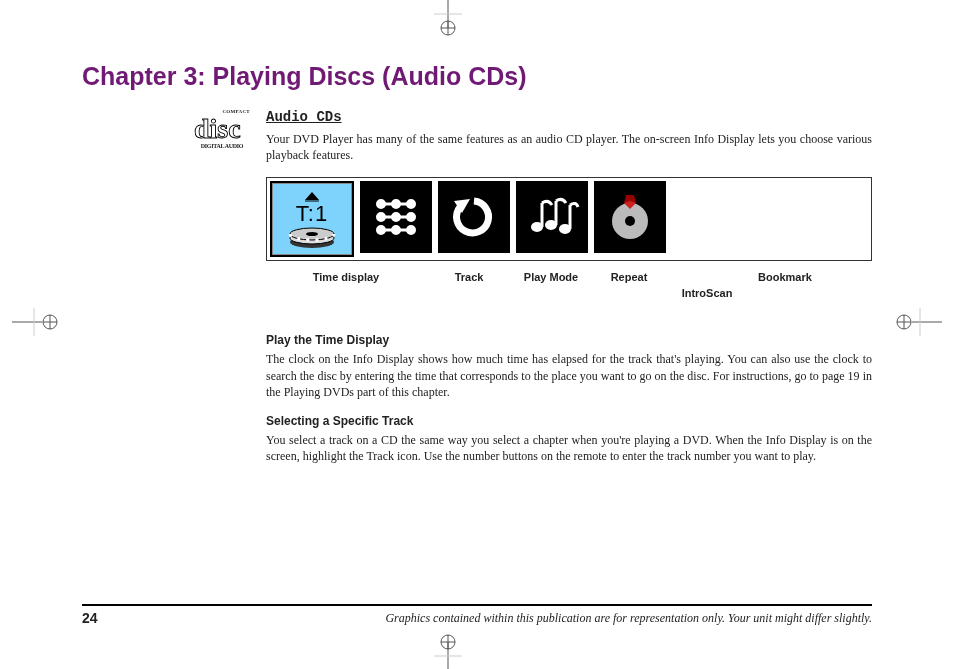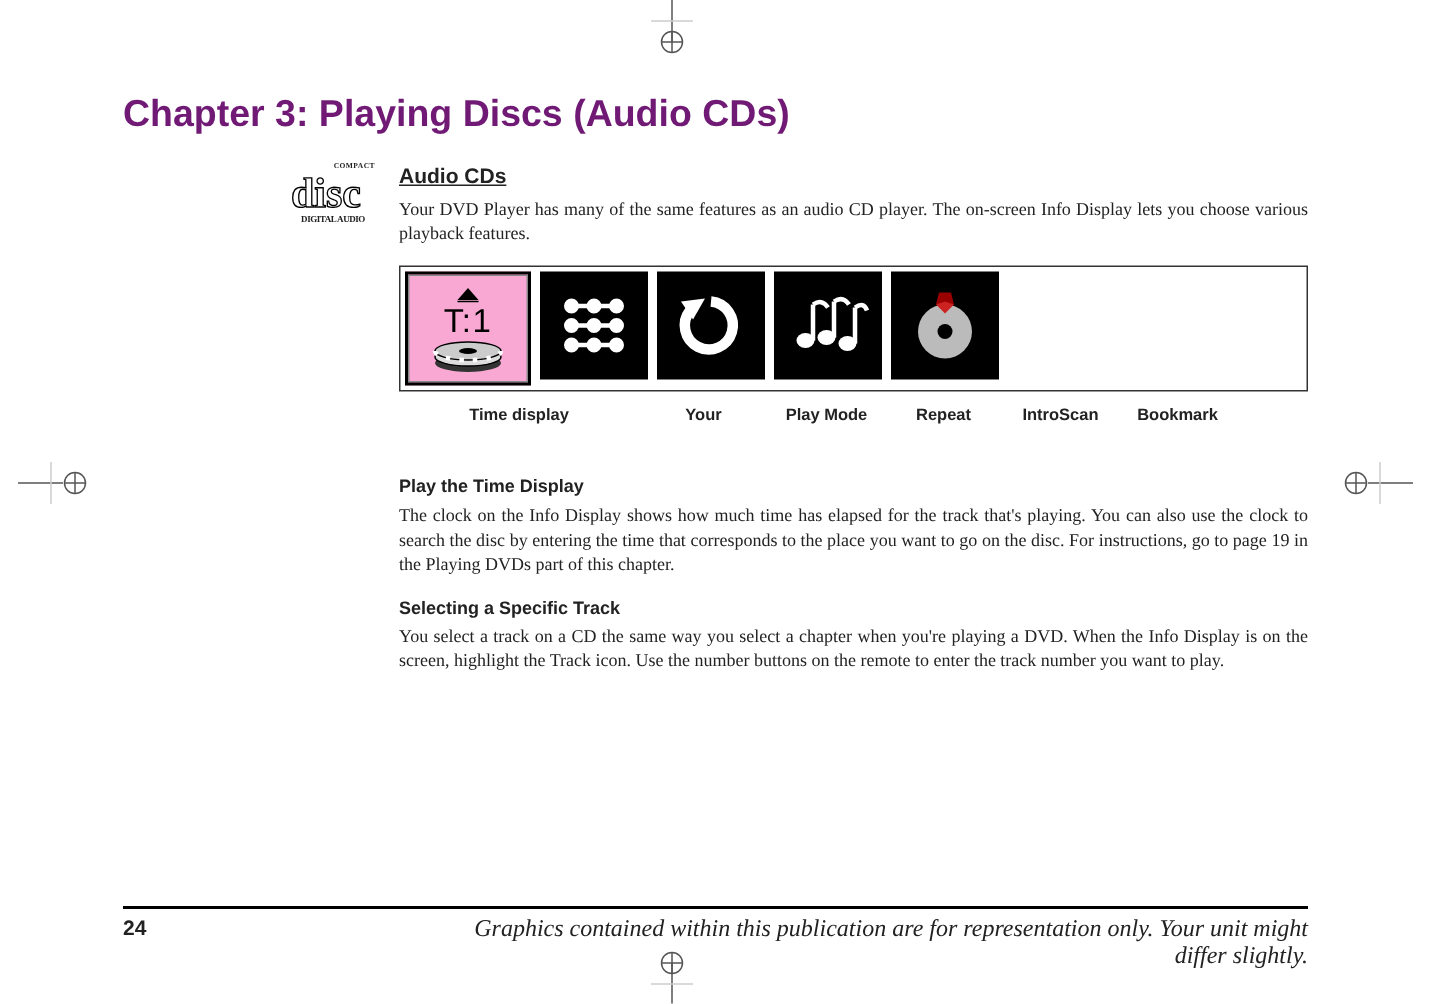--- a/index.html
+++ b/index.html
@@ -56,21 +56,21 @@
   }
   .cd-logo .disc-svg { display: inline-block; }
   .cd-logo .dig-audio {
     font-size: 6px;
     font-weight: 900;
     letter-spacing: -0.3px;
     display: block;
     margin-top: -2px;
   }
   .section-title {
-    font-family: Liberation Sans, sans-serif;
+    font-family: Liberation Mono, monospace;
     font-size: 14px;
     font-weight: bold;
     text-decoration: underline;
     margin-bottom: 6px;
   }
   .body-text {
     font-size: 12px;
     line-height: 1.35;
     text-align: justify;
     margin-bottom: 14px;
@@ -109,21 +109,21 @@
     margin-top: 2px;
   }
   .play-tri {
     width: 0; height: 0;
     border-left: 17px solid #fff;
     border-top: 11px solid transparent;
     border-bottom: 11px solid transparent;
   }
   .tile-track {
     flex: 0 0 80px;
-    background: #f9a8d4;
+    background: #7dd3fc;
     color: #000;
     border: 2px solid #000;
     box-shadow: 0 0 0 1px #888 inset;
     flex-direction: column;
   }
   .tile-track .track-label {
     font-family: Arial, sans-serif;
     font-size: 22px;
     letter-spacing: 1px;
   }
@@ -157,21 +157,21 @@
     font-size: 14px;
     font-weight: bold;
   }
   .footer-note {
     position: absolute;
     left: 300px;
     top: 611px;
     width: 572px;
     text-align: right;
     font-style: italic;
-    font-size: 16px;
+    font-size: 12px;
   }
   
   .reg {
     position: absolute;
     stroke: #555;
     fill: none;
   }
 </style>
 </head>
 <body>
@@ -277,24 +277,24 @@
             <circle cx="28" cy="30" r="18" fill="#bbb"></circle>
             <circle cx="28" cy="30" r="5" fill="#000"></circle>
             <polygon points="24,4 22,12 34,12 32,4" fill="#900"></polygon>
             <polygon points="22,12 28,18 34,12 28,10" fill="#c22"></polygon>
           </svg>
         </div>
       </div>
 
       <div class="labels-row">
         <div style="width:160px;text-align:center;">Time display</div>
-        <div style="width:86px;">Your</div>
+        <div style="width:86px;">Track</div>
         <div style="width:78px;">Play Mode</div>
         <div style="width:78px;">Repeat</div>
-        <div style="width:78px;">IntroScan</div>
+        <div style="width:78px;margin-top:16px;">IntroScan</div>
         <div style="width:78px;">Bookmark</div>
       </div>
 
       <div class="sub-heading">Play the Time Display</div>
       <div class="body-text">The clock on the Info Display shows how much time has elapsed for the track that's playing. You can also use the clock to search the disc by entering the time that corresponds to the place you want to go on the disc. For instructions, go to page 19 in the Playing DVDs part of this chapter.</div>
 
       <div class="sub-heading">Selecting a Specific Track</div>
       <div class="body-text">You select a track on a CD the same way you select a chapter when you're playing a DVD. When the Info Display is on the screen, highlight the Track icon. Use the number buttons on the remote to enter the track number you want to play.</div>
     </div>
   </div>

